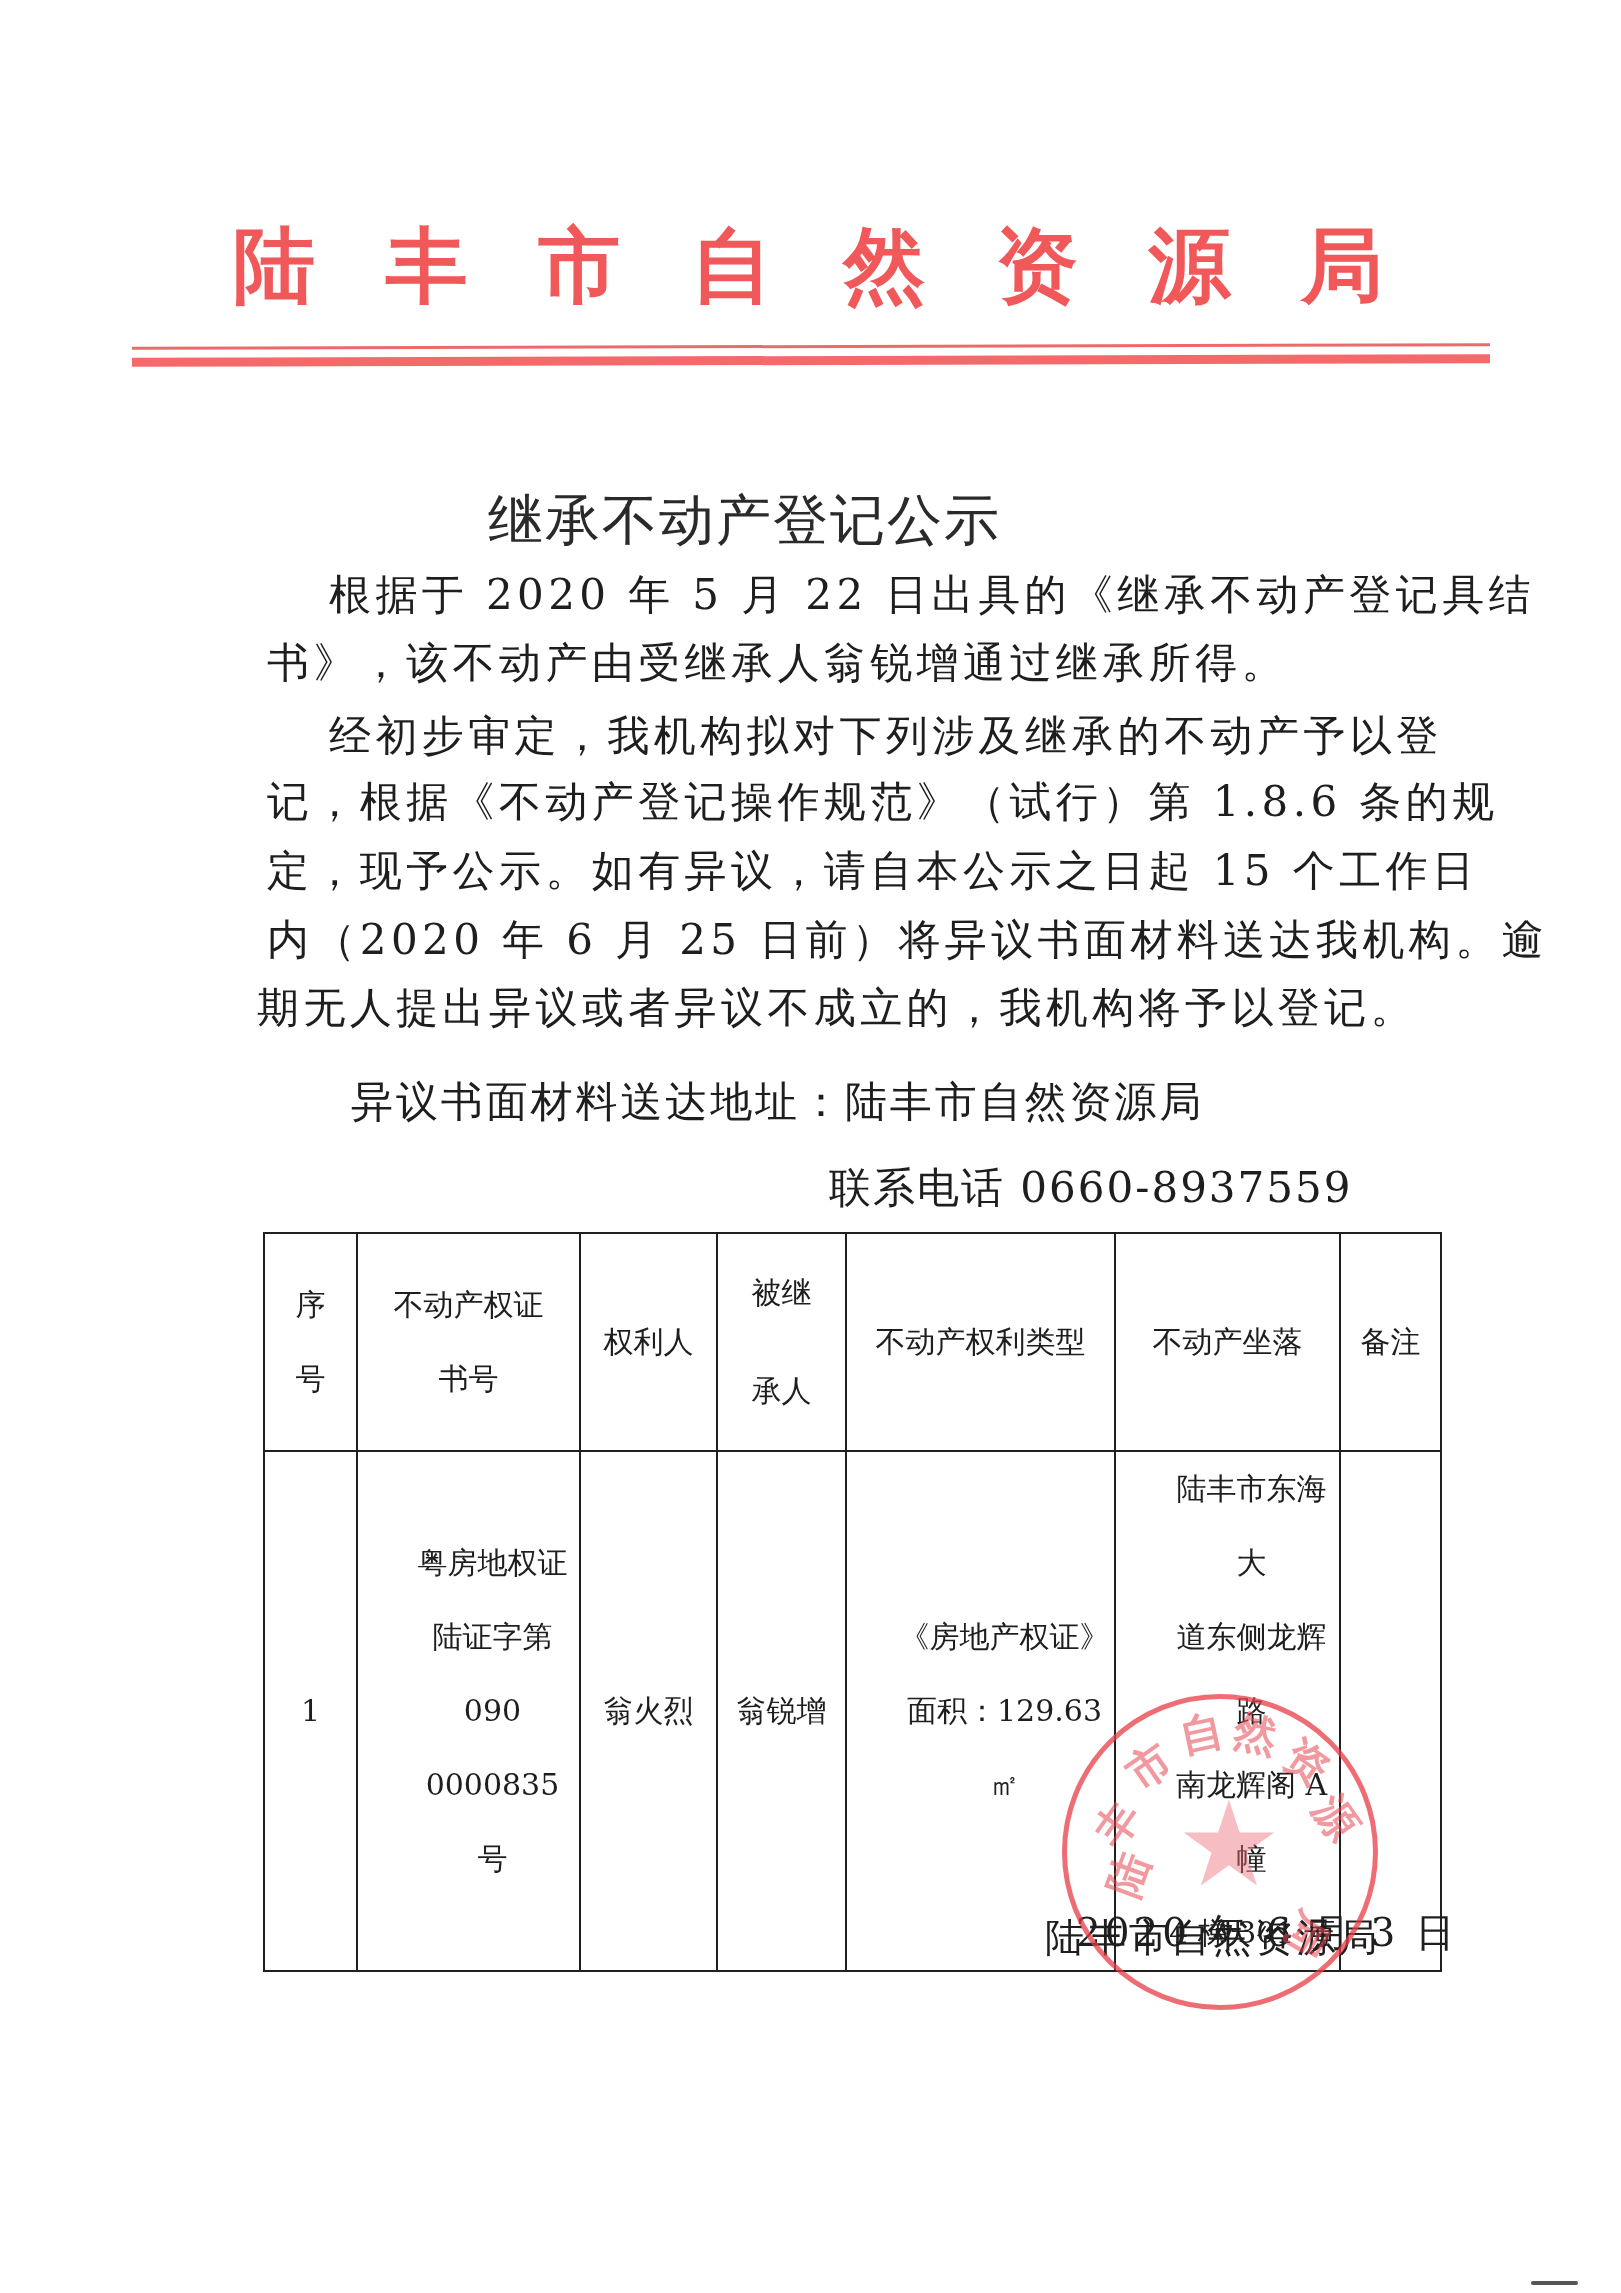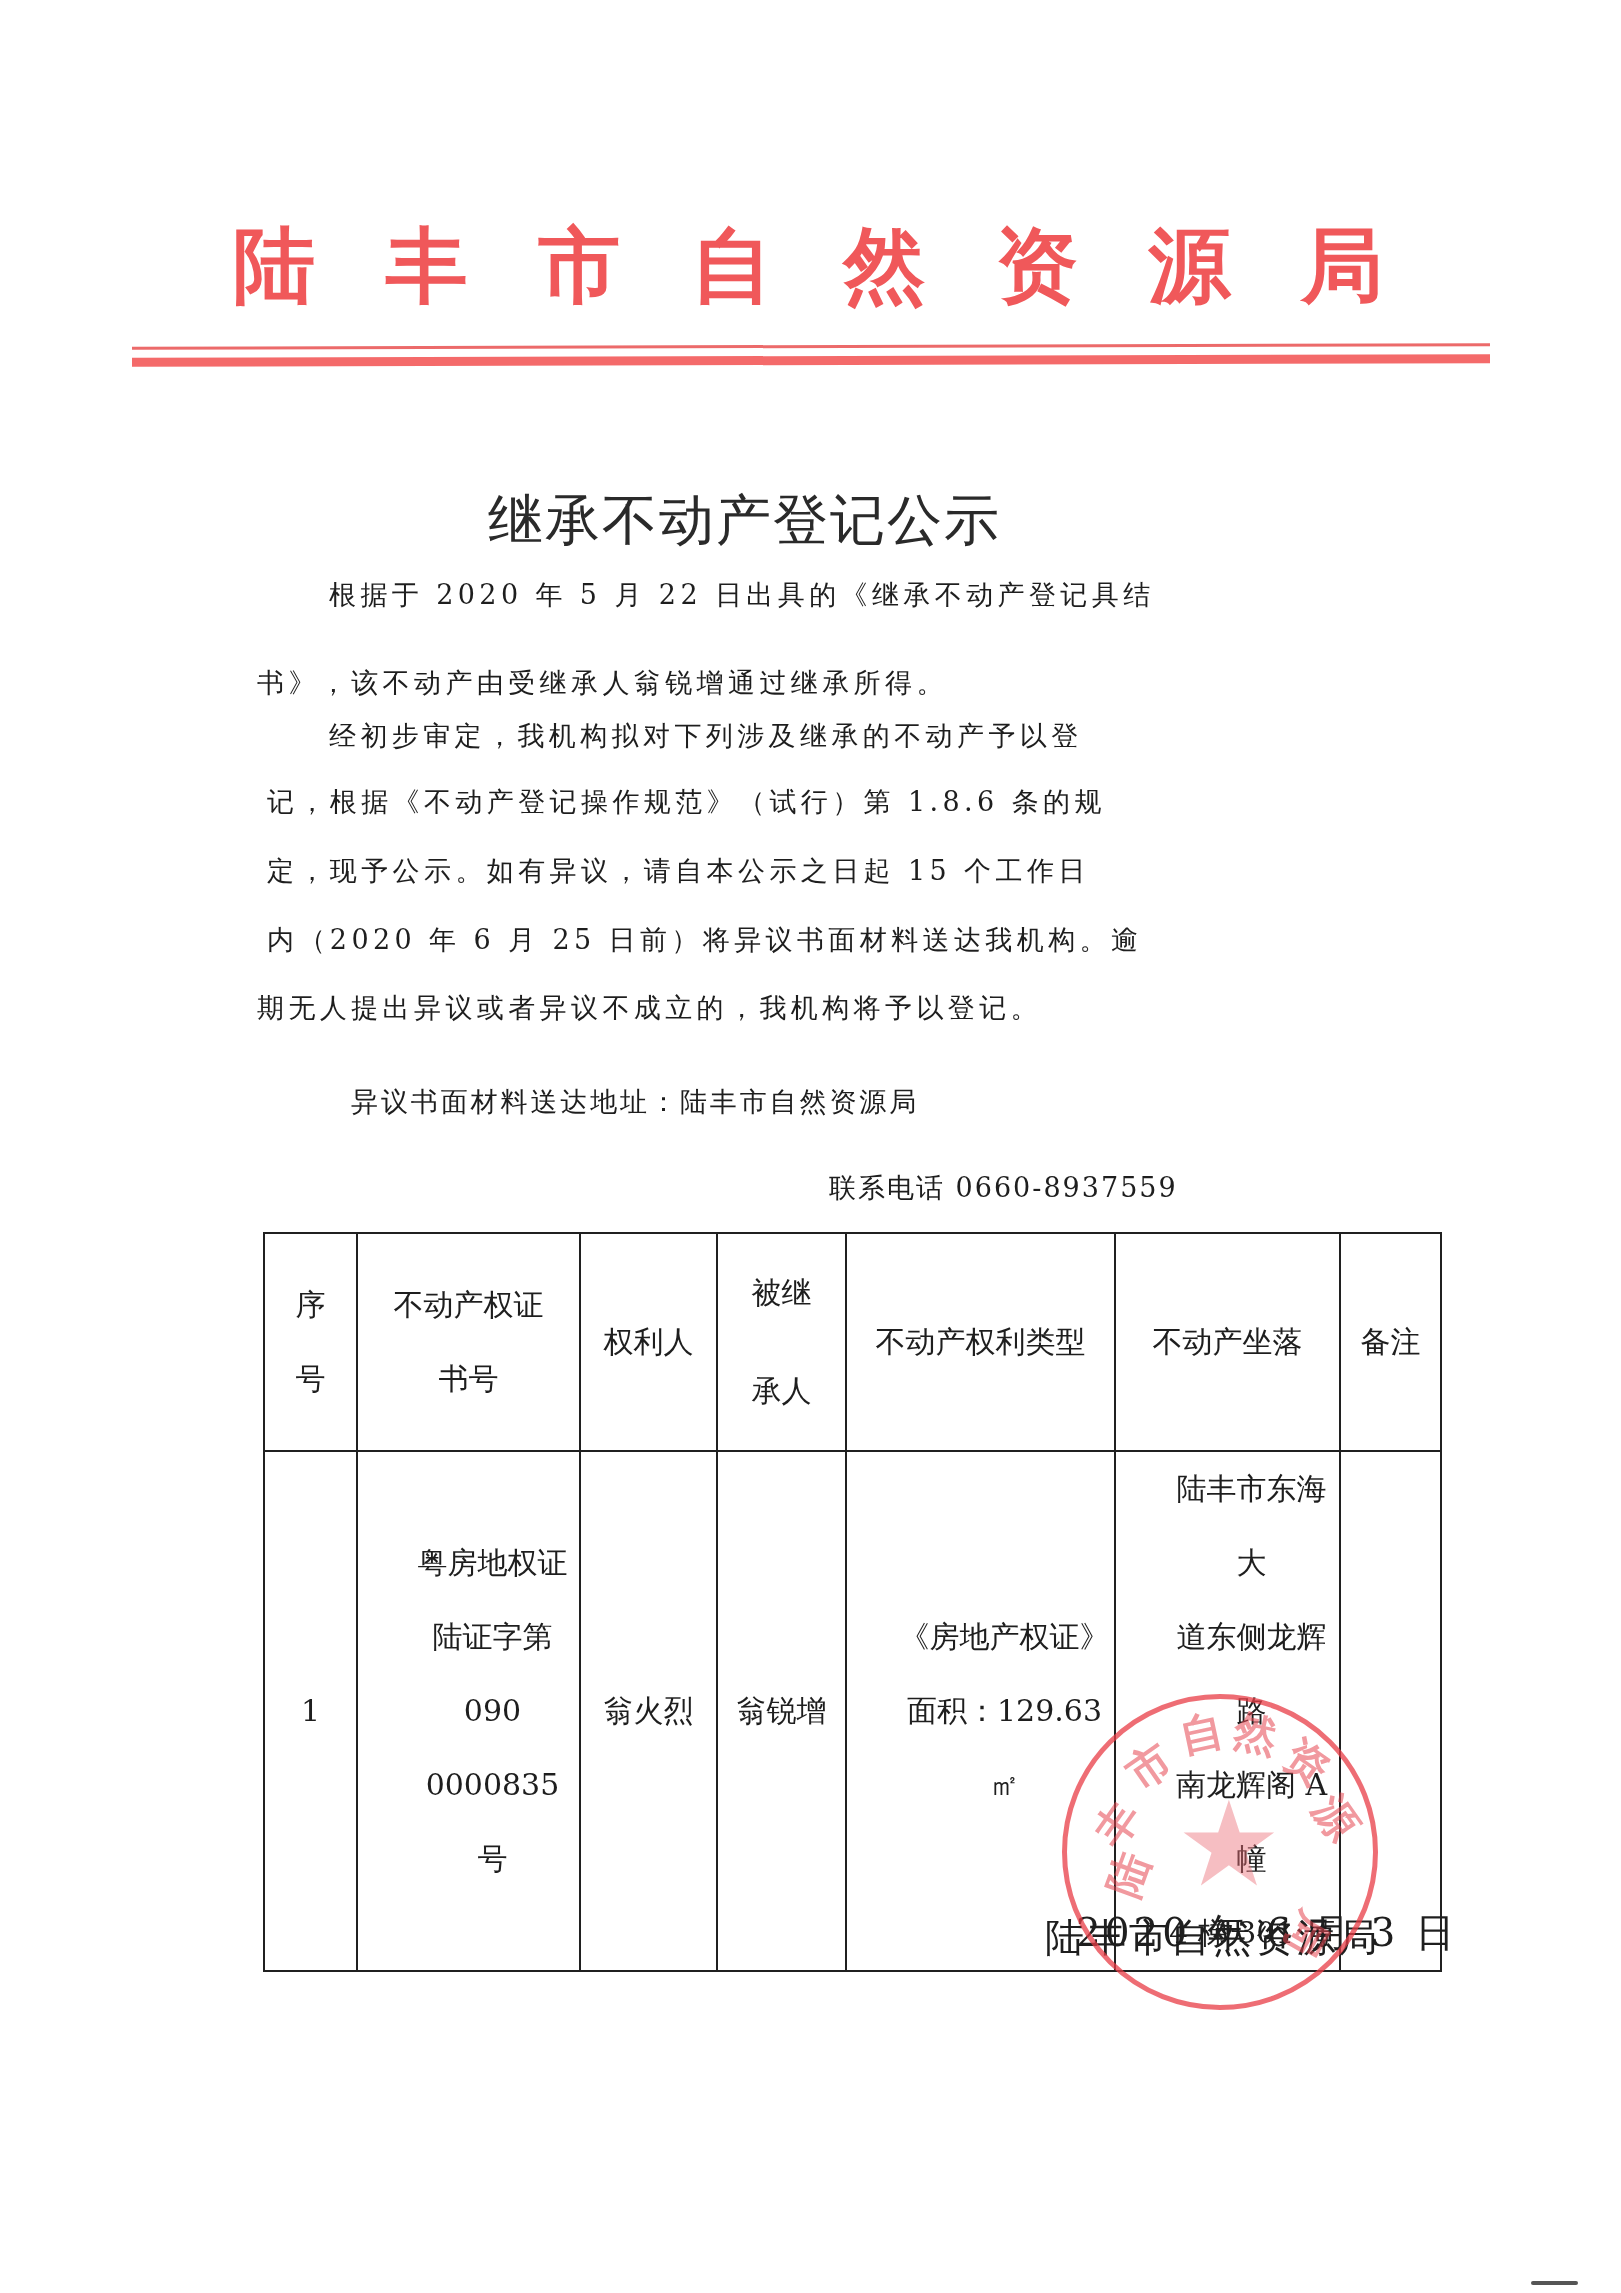--- a/index.html
+++ b/index.html
@@ -24,21 +24,21 @@
   .rule-thick { position: absolute; left: 132px; top: 356px; width: 1358px; height: 8.8px; background: #f46a6a; transform: rotate(-0.15deg); }
 
   .doc-title {
     position: absolute; left: 0; width: 1489px; top: 486px; text-align: center;
     font-family: "DejaVu Sans", "Liberation Sans", sans-serif;
     font-size: 55px; line-height: 69px; letter-spacing: 2px; color: #2a2a2a;
   }
 
   .line {
     position: absolute; white-space: nowrap;
-    font-size: 27px; line-height: 55px; color: #1e1e1e;
+    font-size: 42px; line-height: 55px; color: #1e1e1e;
     letter-spacing: 4.4px;
   }
 
   
   table.reg {
     position: absolute; left: 263px; top: 1232px; width: 1178px;
     border-collapse: collapse; table-layout: fixed;
     font-size: 30px; color: #1e1e1e;
   }
   table.reg td, table.reg th {
@@ -80,21 +80,21 @@
   <span>资</span>
   <span>源</span>
   <span>局</span>
 </div>
 <div class="rule-thin"></div>
 <div class="rule-thick"></div>
 
 <div class="doc-title">继承不动产登记公示</div>
 
 <div class="line" style="left:329px; top:567px;">根据于 2020 年 5 月 22 日出具的《继承不动产登记具结</div>
-<div class="line" style="left:257px; top:635px;margin-top:20px;">书》，该不动产由受继承人翁锐增通过继承所得。</div>
+<div class="line" style="left:267px; top:635px;">书》，该不动产由受继承人翁锐增通过继承所得。</div>
 
 <div class="line" style="left:329px; top:708px;">经初步审定，我机构拟对下列涉及继承的不动产予以登</div>
 <div class="line" style="left:267px; top:774px;">记，根据《不动产登记操作规范》（试行）第 1.8.6 条的规</div>
 <div class="line" style="left:267px; top:843px;">定，现予公示。如有异议，请自本公示之日起 15 个工作日</div>
 <div class="line" style="left:267px; top:912px;">内（2020 年 6 月 25 日前）将异议书面材料送达我机构。逾</div>
 <div class="line" style="left:257px; top:980px;">期无人提出异议或者异议不成立的，我机构将予以登记。</div>
 
 <div class="line" style="left:351px; top:1074px; letter-spacing:2.9px;">异议书面材料送达地址：陆丰市自然资源局</div>
 <div class="line" style="left:829px; top:1160px; letter-spacing:2px;">联系电话 0660-8937559</div>
 

